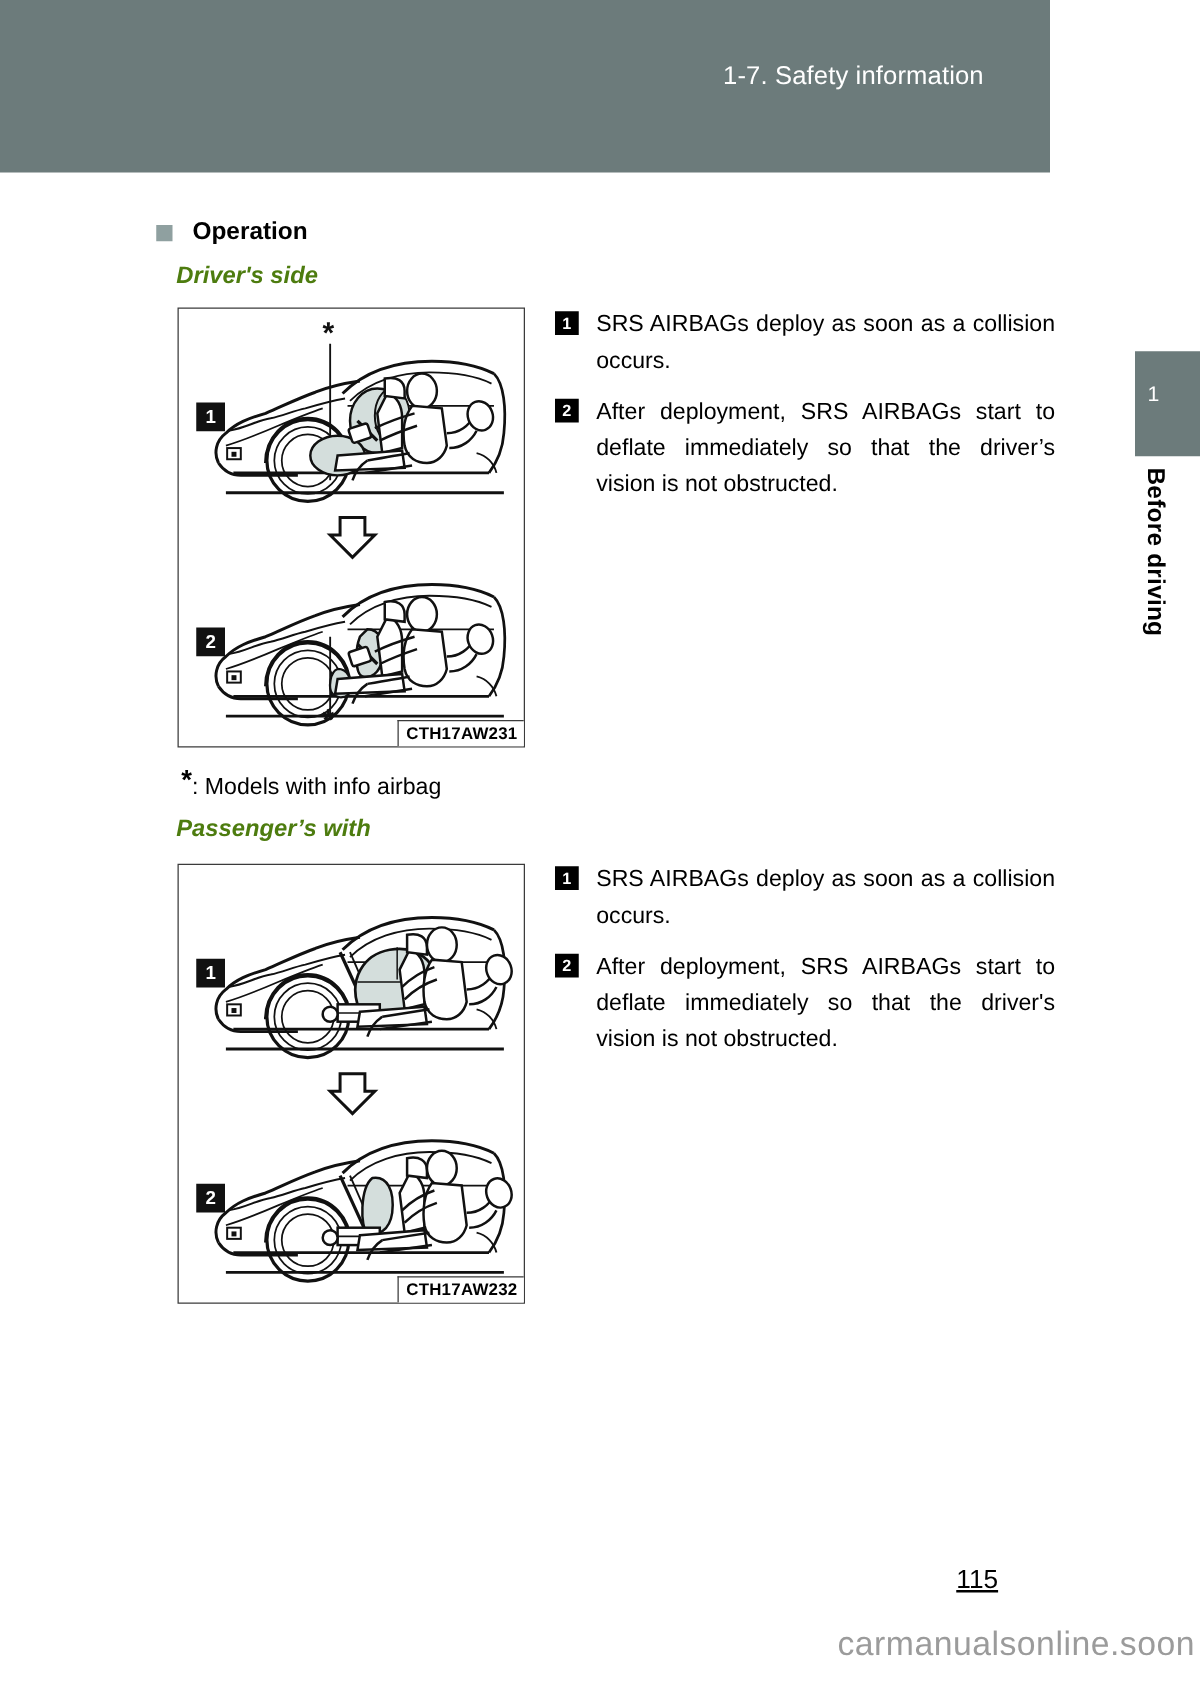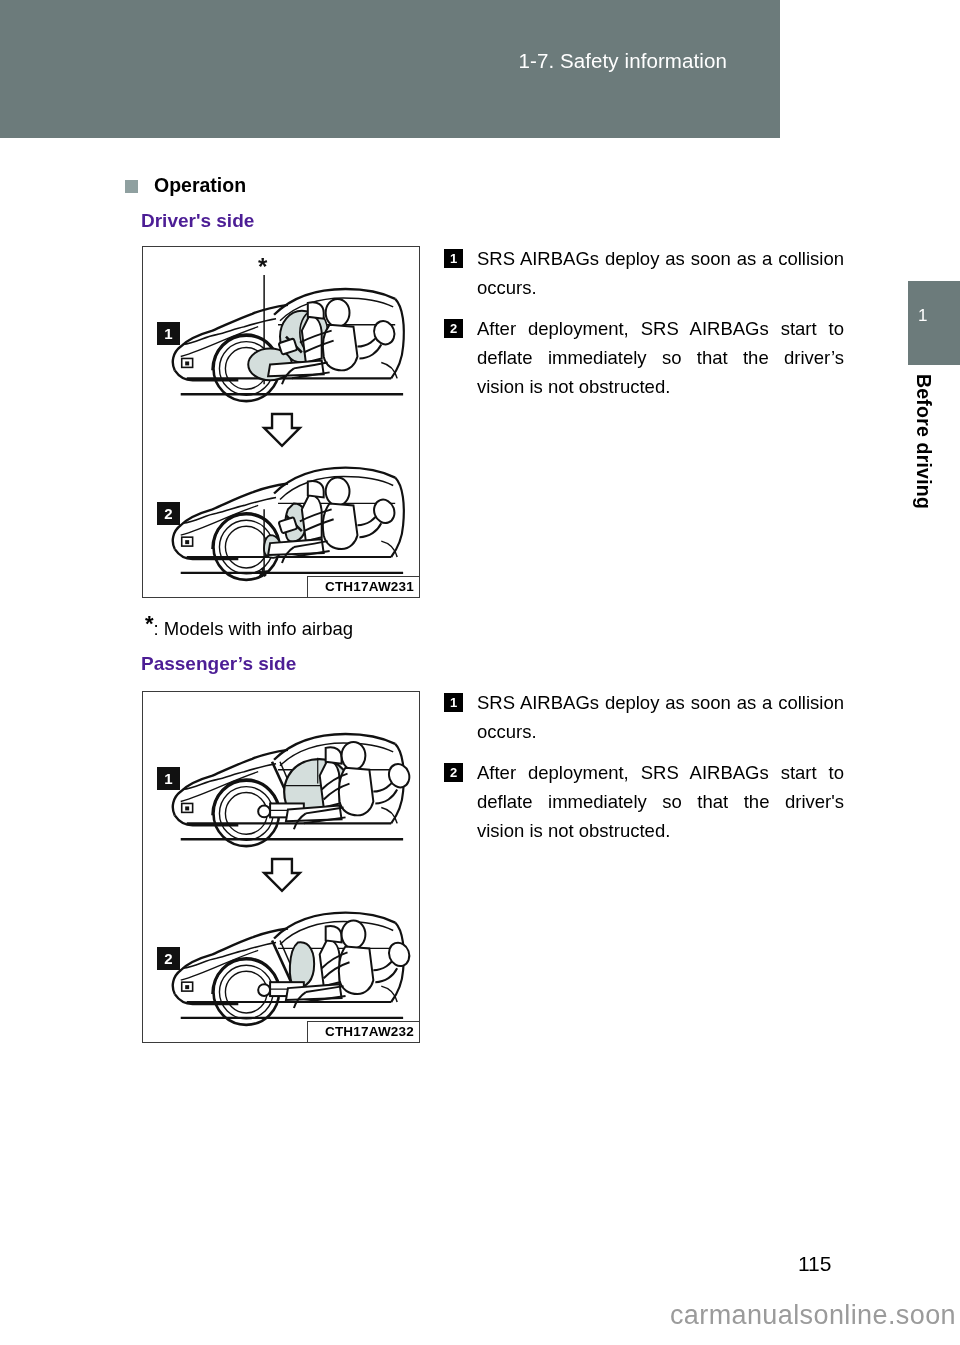--- a/index.html
+++ b/index.html
@@ -12,21 +12,21 @@
     height: 1345px;
     position: relative;
     font-family: "Liberation Sans", sans-serif;
     overflow: hidden;
   }
 
   
   #header-band {
     position: absolute;
     left: 0; top: 0;
-    width: 780px; height: 138px;
+    width: 840px; height: 138px;
     background: #6c7b7b;
   }
   #header-title {
     position: absolute;
     right: 53px;
     top: 49px;
     color: #ffffff;
     font-size: 20.5px;
     letter-spacing: 0.1px;
     white-space: nowrap;
@@ -82,22 +82,23 @@
     display: inline-block;
     flex: 0 0 auto;
     position: relative;
     top: 1px;
   }
 
   .sub-heading {
     position: absolute;
     font-size: 19px;
     font-weight: bold;
-    color: #4c1d95;
-    white-space: nowrap;
+    color: #4d7c0f;
+    white-space: nowrap;
+    font-style: italic;
   }
   #driver-heading { left: 141px; top: 210px; }
   #passenger-heading { left: 141px; top: 653px; }
 
   #footnote {
     position: absolute;
     left: 145px;
     top: 618px;
     font-size: 18.5px;
     color: #000000;
@@ -130,21 +131,21 @@
   }
   .figure-code {
     position: absolute;
     right: 0px;
     bottom: 0px;
     font-size: 13.5px;
     font-weight: bold;
     letter-spacing: 0.2px;
     color: #000000;
     background: #ffffff;
-    padding: 2px 5px 3px 17px;
+    padding: 2px 5px 3px 6px;
     border-left: 1.4px solid #3b3b3b;
     border-top: 1.4px solid #3b3b3b;
     white-space: nowrap;
   }
 
   
   .text-column {
     position: absolute;
     width: 400px;
     left: 444px;
@@ -175,25 +176,26 @@
     font-weight: bold;
     line-height: 19px;
     text-align: center;
     font-family: "Liberation Sans", sans-serif;
   }
   .item-text { display: block; }
 
   
   #page-number {
     position: absolute;
-    left: 798px;
+    left: 765px;
     top: 1252px;
     font-size: 21px;
     color: #000000;
     font-weight: normal;
+    text-decoration: underline;
   }
   #watermark {
     position: absolute;
     right: 4px;
     top: 1300px;
     font-size: 27px;
     color: #9b9b9b;
     letter-spacing: 0.4px;
     white-space: nowrap;
   }
@@ -335,21 +337,21 @@
   <div class="numbered-item">
     <span class="num-badge">2</span>
     <span class="item-text">After deployment, SRS AIRBAGs start to deflate immediately so that the driver’s vision is not obstructed.</span>
   </div>
 </div>
 
 <div id="footnote">
   <span class="ast">*</span><span>: Models with info airbag</span>
 </div>
 
-<div id="passenger-heading" class="sub-heading">Passenger’s side</div>
+<div id="passenger-heading" class="sub-heading">Passenger’s with</div>
 
 <div id="figure-passenger" class="figure-frame">
   <svg class="figure-svg" viewBox="0 0 278 352">
     <defs>
       <g id="car-body-p">
         <path d="M38 128 L262 128" stroke="#111" stroke-width="2.4" fill="none"></path>
         <path d="M44 112 L250 112" stroke="#111" stroke-width="2.2" fill="none"></path>
         <path d="M32 104 C28 96 30 86 38 80 C46 72 56 68 70 64
                  C84 58 96 52 110 47 C120 43 132 40 146 38" stroke="#111" stroke-width="2.4" fill="none"></path>
         <path d="M32 104 C36 110 42 114 50 114 L 96 114" stroke="#111" stroke-width="2.4" fill="none"></path>

